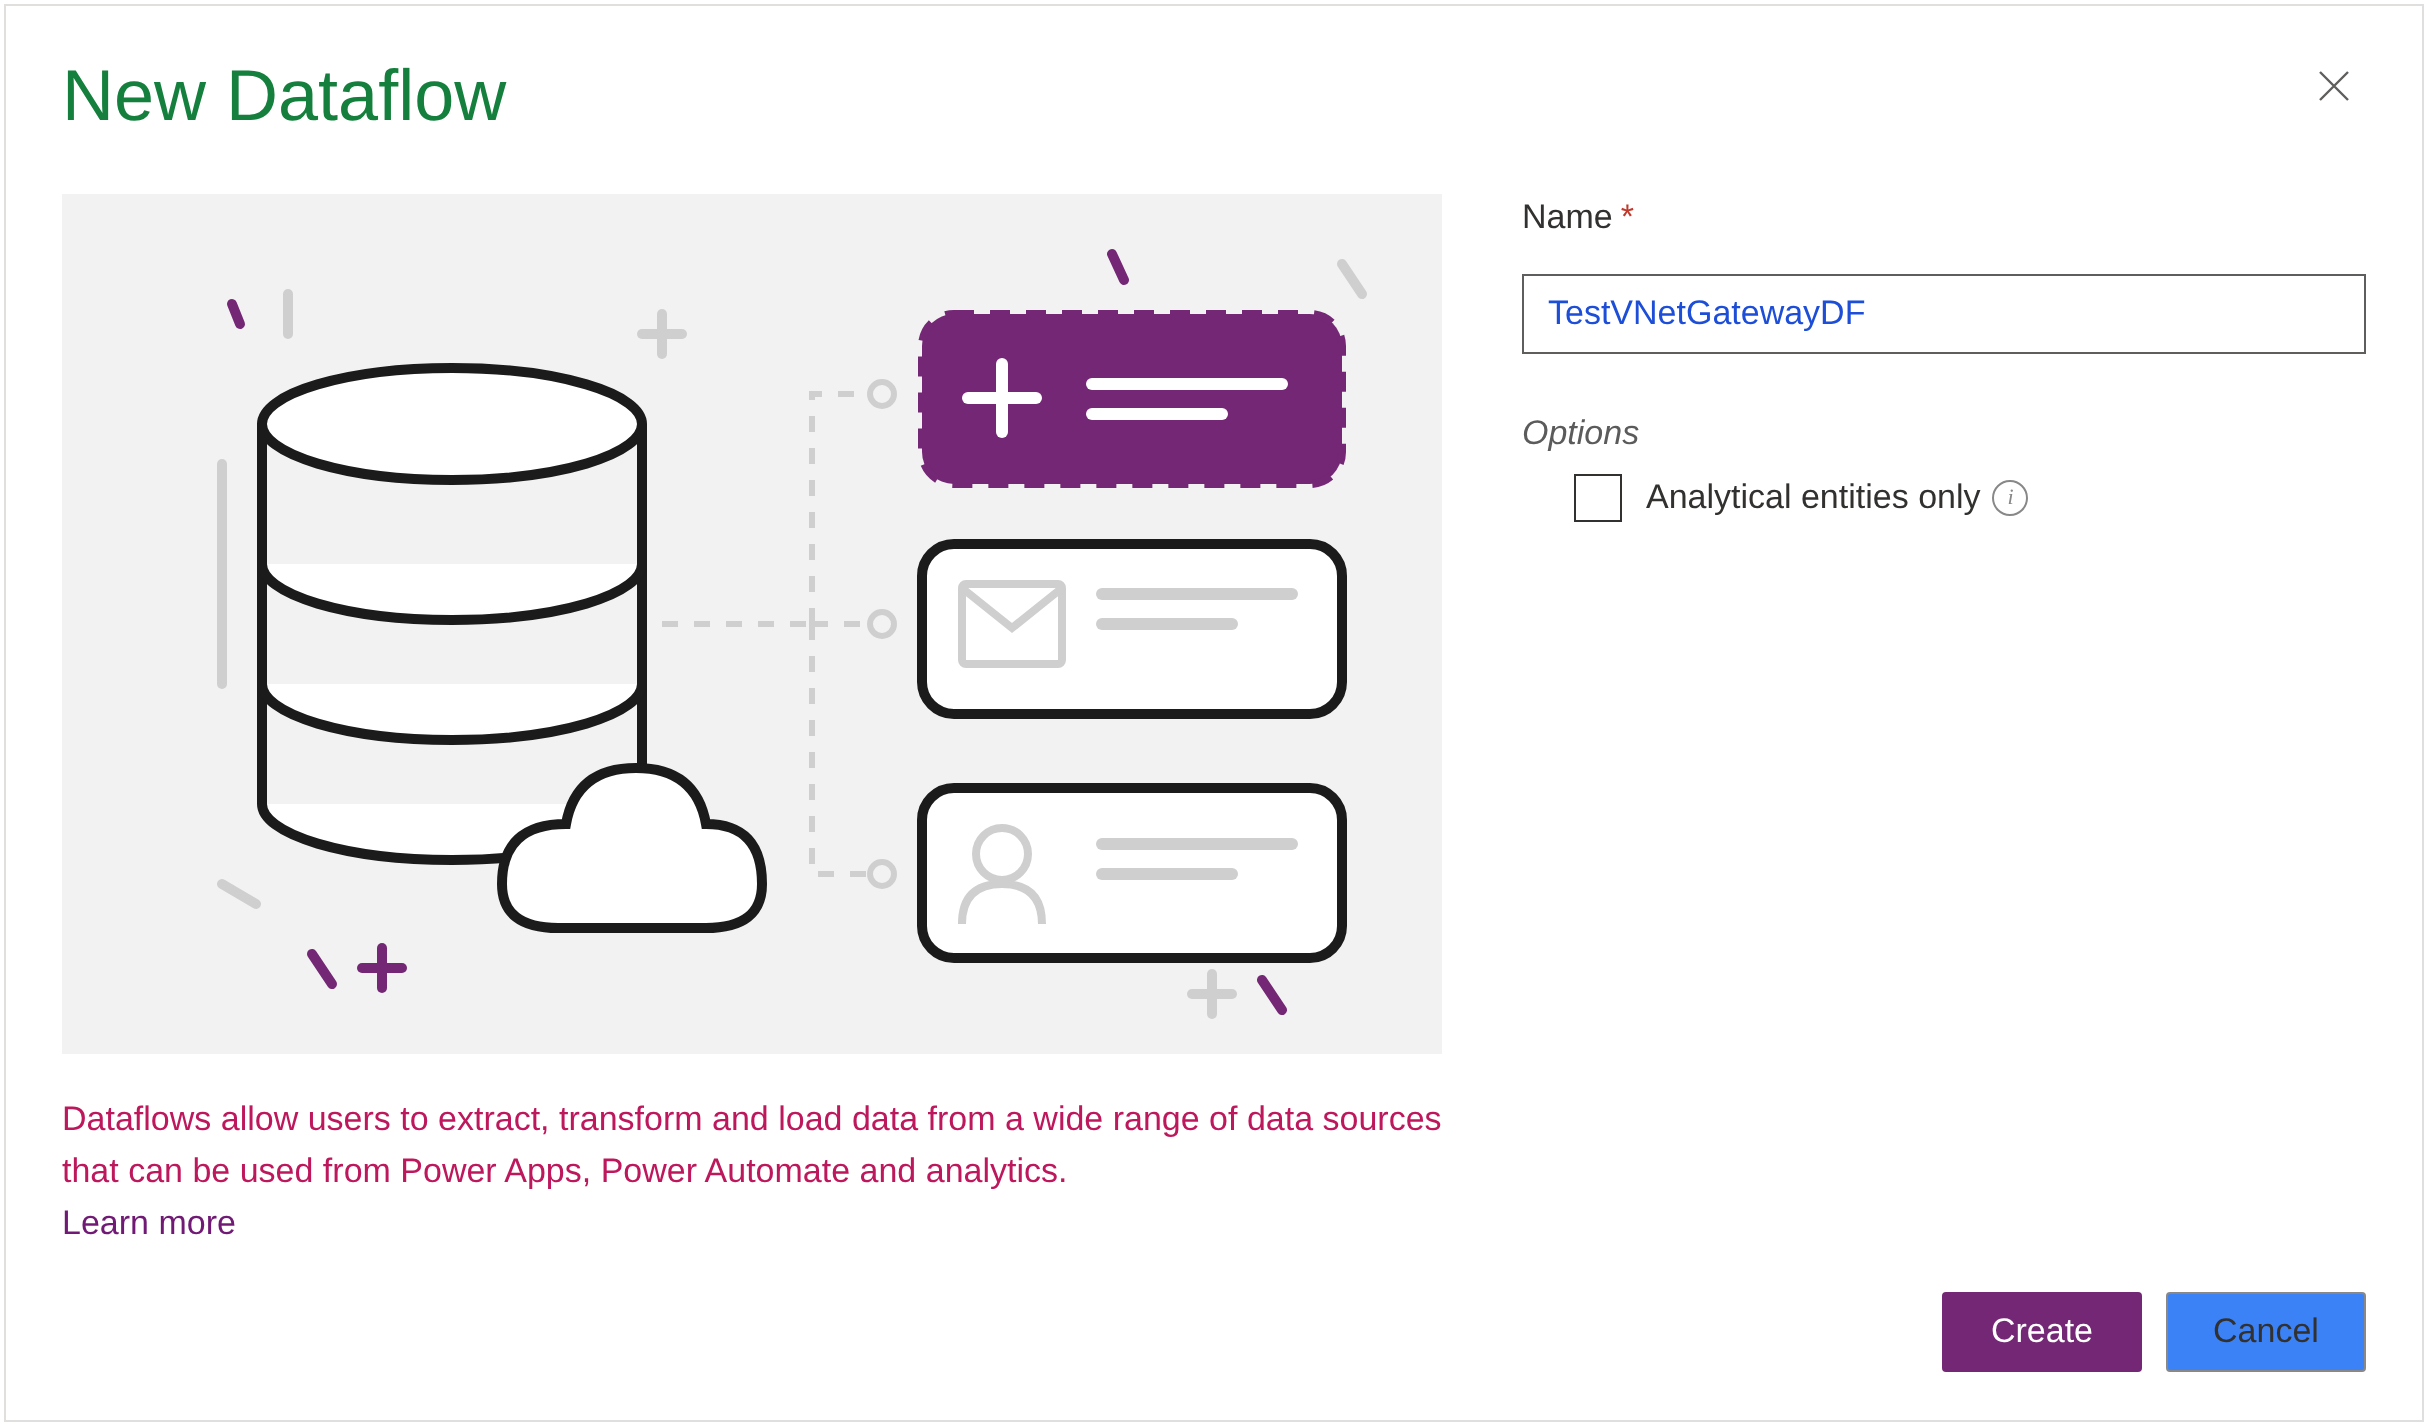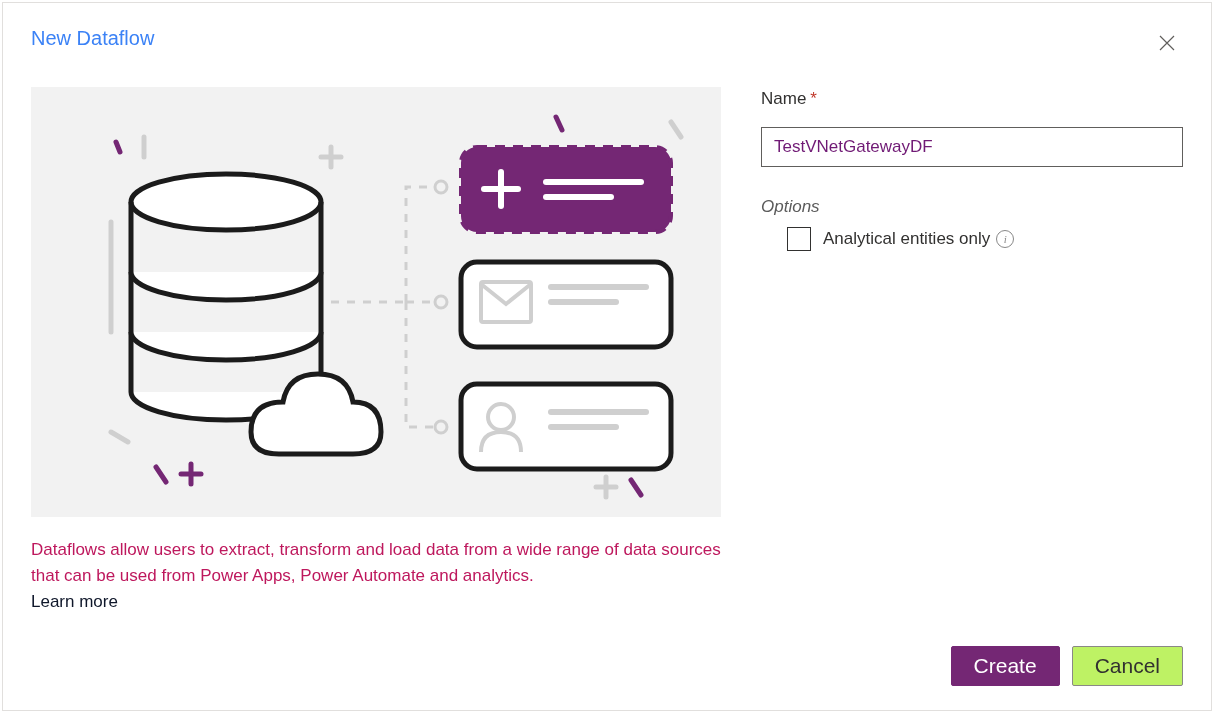--- a/index.html
+++ b/index.html
@@ -23,23 +23,23 @@
     position: relative;
     background: #fff;
   }
   .dialog-header {
     display: flex;
     justify-content: space-between;
     align-items: flex-start;
     padding: 24px 28px 0 28px;
   }
   .dialog-title {
-    font-size: 20px;
+    font-size: 36px;
     font-weight: 400;
-    color: #3b82f6;
+    color: #15803d;
   }
   .close-btn {
     width: 32px;
     height: 32px;
     display: flex;
     align-items: center;
     justify-content: center;
     cursor: pointer;
     color: #605e5c;
     font-size: 16px;
@@ -62,21 +62,21 @@
   }
   .description {
     margin-top: 20px;
     font-size: 17px;
     line-height: 1.5;
     color: #be185d;
   }
   .learn-more {
     display: inline-block;
     margin-top: 4px;
-    color: #0f172a;
+    color: #701a75;
     text-decoration: none;
     font-size: 17px;
   }
   .right-col {
     flex: 1;
     padding-top: 2px;
   }
   .field-label {
     font-size: 17px;
     color: #323130;
@@ -87,21 +87,21 @@
     color: #c0392b;
     margin-left: 4px;
   }
   .text-input {
     width: 100%;
     height: 40px;
     border: 1px solid #605e5c;
     padding: 0 12px;
     font-size: 17px;
     font-family: inherit;
-    color: #701a75;
+    color: #1d4ed8;
   }
   .section-label {
     font-size: 17px;
     color: #5b5b5b;
     margin-top: 30px;
     margin-bottom: 10px;
     display: block;
     font-style: italic;
   }
   .checkbox-row {
@@ -142,32 +142,32 @@
     position: absolute;
     bottom: 24px;
     right: 28px;
     display: flex;
     gap: 12px;
   }
   .btn {
     min-width: 100px;
     height: 40px;
     padding: 0 22px;
-    font-size: 21px;
+    font-size: 17px;
     font-family: inherit;
     cursor: pointer;
     border-radius: 2px;
   }
   .btn-primary {
     background: #742774;
     color: #fff;
     border: 1px solid #742774;
   }
   .btn-secondary {
-    background: #bef264;
+    background: #3b82f6;
     color: #323130;
     border: 1px solid #8a8886;
   }
 </style>
 </head>
 <body>
 
 <div class="dialog">
 
   <div class="dialog-header">

